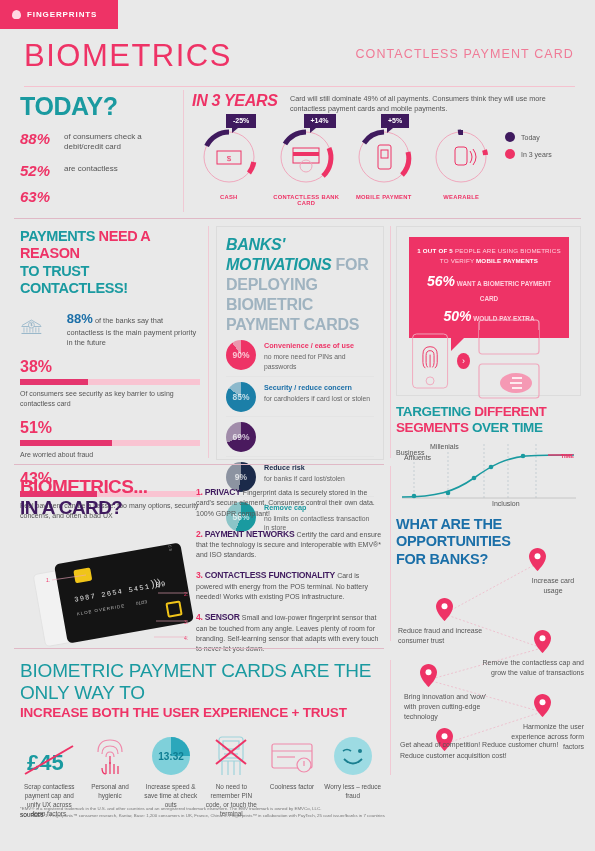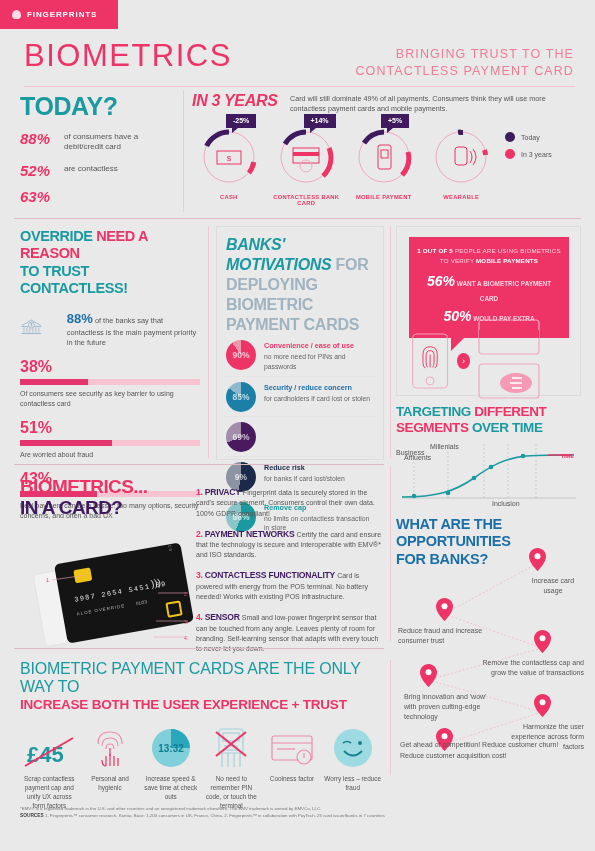--- a/index.html
+++ b/index.html
@@ -116,21 +116,21 @@
 
   #vrule4 { position: absolute; left: 390px; top: 466px; width: 1px; height: 175px; background: #f0c9d4; }
   #opp-block { position: absolute; left: 396px; top: 516px; width: 190px; height: 250px; }
   #opp-h { font-size: 14.5px; font-weight: bold; color: #1b6fa8; line-height: 1.2; letter-spacing: -0.3px; }
   .pin { position: absolute; width: 17px; height: 23px; }
   .opp-lbl { position: absolute; font-size: 7px; line-height: 1.42; color: #555; }
 
   
   #hr4 { position: absolute; left: 14px; top: 648px; width: 370px; height: 1px; background: #e0b9c6; }
   #bottom-block { position: absolute; left: 20px; top: 660px; width: 362px; }
-  #bot-h1 { font-size: 16px; color: #1a9aa0; letter-spacing: -0.2px; }
+  #bot-h1 { font-size: 19px; color: #1a9aa0; letter-spacing: -0.2px; }
   #bot-h2 { font-size: 13.5px; font-weight: bold; color: #ee3366; letter-spacing: -0.2px; margin-top: 1px; }
   #benefits { display: flex; margin-top: 12px; gap: 2px; }
   .ben { width: 60px; text-align: center; }
   .ben-ico { height: 46px; display: flex; align-items: flex-end; justify-content: center; }
   .ben-cap { font-size: 6.4px; line-height: 1.4; color: #555; margin-top: 5px; }
 
   #footnote { position: absolute; left: 20px; top: 805px; width: 555px; font-size: 4.4px; color: #777; line-height: 1.7; }
   #footnote b { font-size: 4.8px; color: #444; }
 
   #vrule5 { position: absolute; left: 390px; top: 660px; width: 1px; height: 115px; background: #f0c9d4; }
@@ -140,31 +140,30 @@
 <body>
 
 <div id="brand-tag">
   <span class="fp-dot"></span>
   <span class="bname">FINGERPRINTS</span>
 </div>
 
 <div id="title-row">
   <div id="main-title">BIOMETRICS</div>
   <div id="sub-title">
-    <div>BRINGING TRUST TO THE</div>
     <div>CONTACTLESS PAYMENT CARD</div>
   </div>
 </div>
 <div class="hr-pink" style="left:24px;top:86px;width:551px;"></div>
 
 <div id="today-block">
   <div id="today-h">TODAY?</div>
   <div class="today-row">
     <div class="today-pct">88%</div>
-    <div class="today-txt">of consumers have a debit/credit card</div>
+    <div class="today-txt">of consumers check a debit/credit card</div>
   </div>
   <div class="today-row">
     <div class="today-pct">52%</div>
     <div class="today-txt">are contactless</div>
   </div>
   <div class="today-row">
     <div class="today-pct">63%</div>
   </div>
 </div>
 <div id="vrule1"></div>
@@ -235,21 +234,21 @@
   <div class="leg-row">
     <span class="leg-dot" style="background:#ee3366"></span>
     <span>In 3 years</span>
   </div>
 </div>
 
 <div id="hr2"></div>
 
 <div id="consumers-block">
   <div id="cons-h">
-    <span class="teal">OVERRIDE </span><span class="pink">NEED A REASON</span><br>
+    <span class="teal">PAYMENTS </span><span class="pink">NEED A REASON</span><br>
     <span class="teal">TO TRUST CONTACTLESS!</span>
   </div>
 
   <div id="bank-stat">
     <svg width="46" height="34" viewBox="0 0 46 34">
       <path d="M4 14 L23 3 L42 14" fill="none" stroke="#7fa8c0" stroke-width="1.4"></path>
       <line x1="3" y1="16" x2="43" y2="16" stroke="#7fa8c0" stroke-width="1.4"></line>
       <g stroke="#7fa8c0" stroke-width="1.2">
         <line x1="8" y1="18" x2="8" y2="28"></line>
           <line x1="14" y1="18" x2="14" y2="28"></line>

